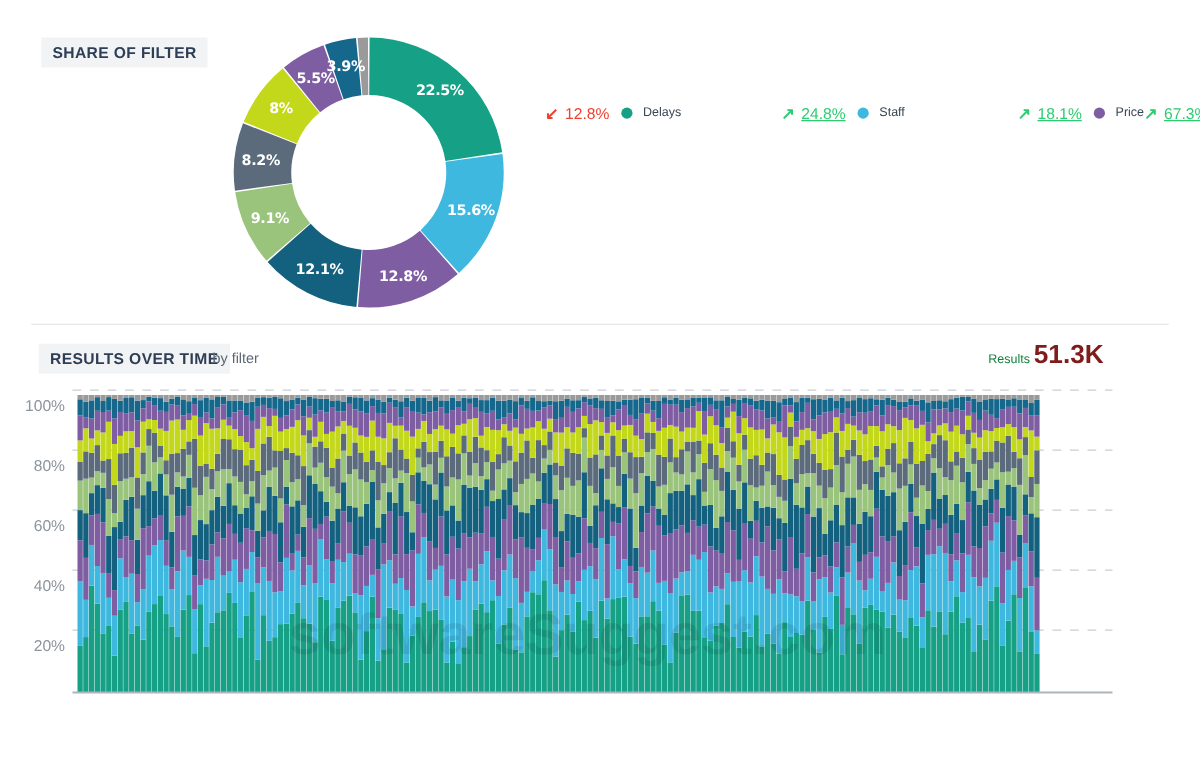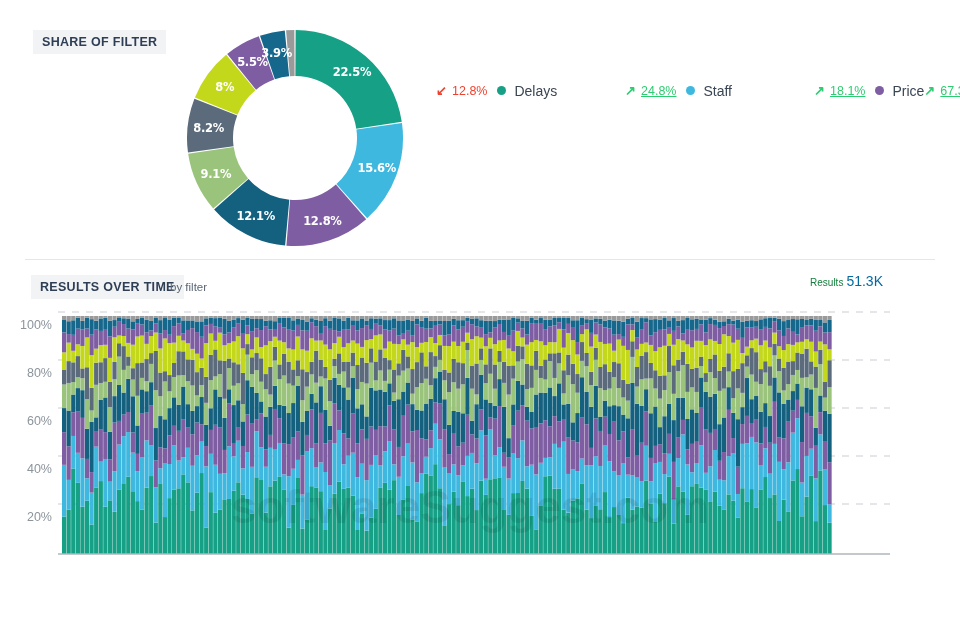--- a/index.html
+++ b/index.html
@@ -90,21 +90,21 @@
   .dl-pct.up   { color: #2ecc71; text-decoration: underline; }
   .dl-pct.down { color: #f0412f; }
   .dl-dot {
     width: 9px; height: 9px;
     border-radius: 50%;
     margin-left: 10px;
     margin-right: 8px;
     flex: 0 0 auto;
   }
   .dl-name {
-    font-size: 14px;
+    font-size: 10px;
     color: #3a4654;
   }
 
   
   #card-divider {
     position: absolute;
     left: 25px; top: 259px;
     width: 910px; height: 1px;
     background: #e4e6e9;
   }
@@ -121,21 +121,21 @@
     font-size: 11.5px; color: #5a6775;
   }
   #results-count {
     position: absolute; right: 25px; top: 12px;
     text-align: right; white-space: nowrap;
   }
   #results-count-label {
     font-size: 10px; color: #15803d; vertical-align: baseline;
   }
   #results-count-value {
-    font-size: 14px; font-weight: normal; color: #0369a1;
+    font-size: 21px; font-weight: bold; color: #7f1d1d;
     vertical-align: baseline; margin-left: 3px;
   }
 
   
   #plot {
     position: absolute;
     left: 0; top: 48px;
     width: 960px; height: 260px;
   }
   #plot-svg { display: block; }

